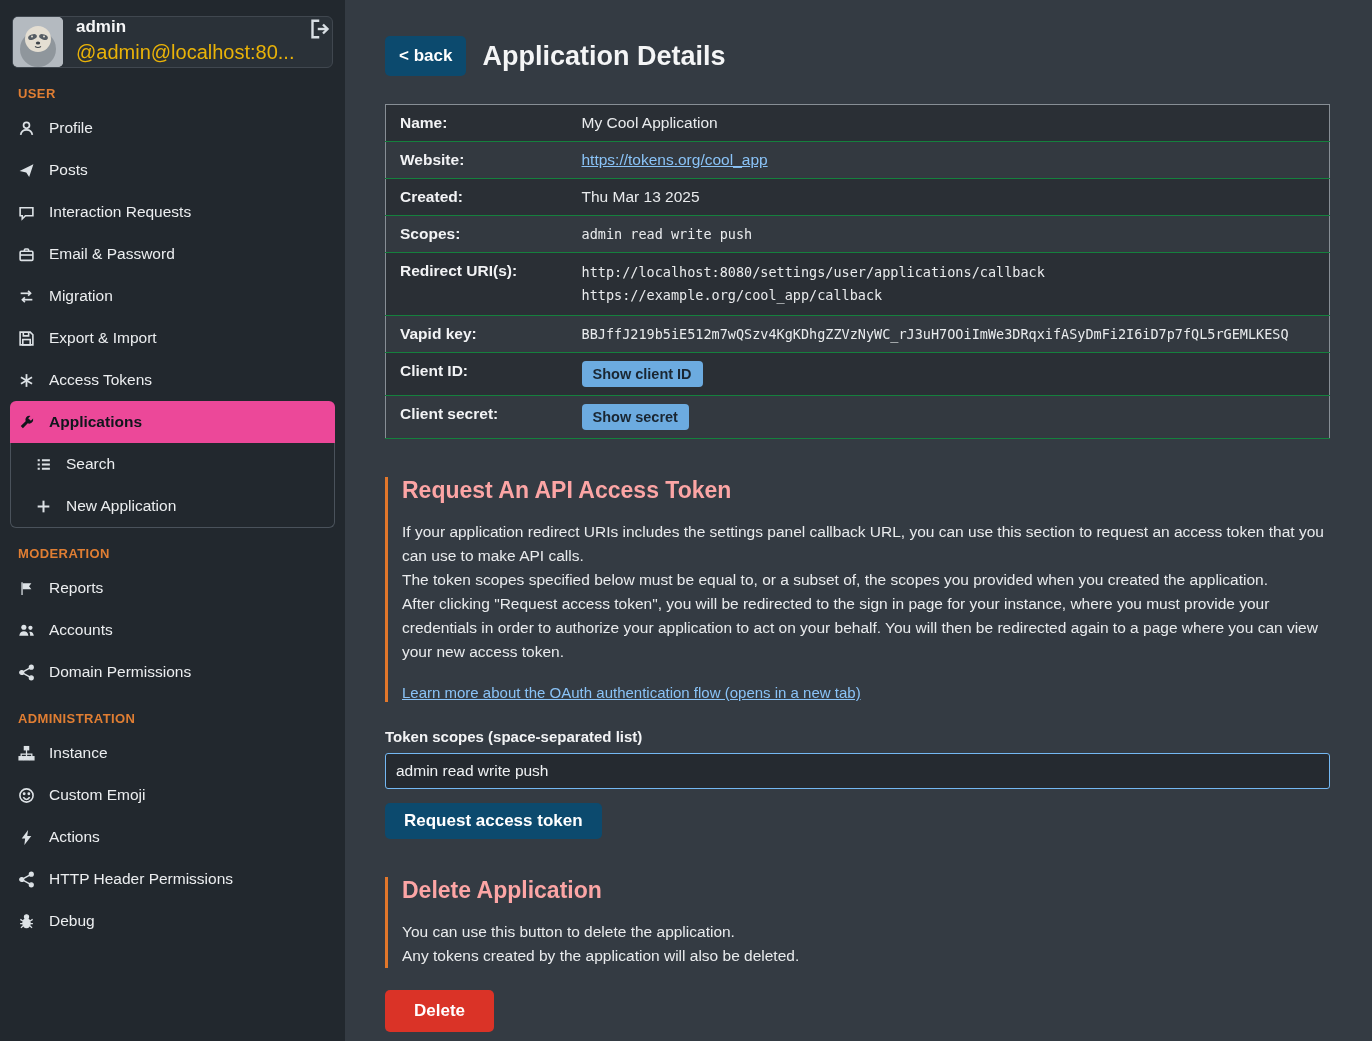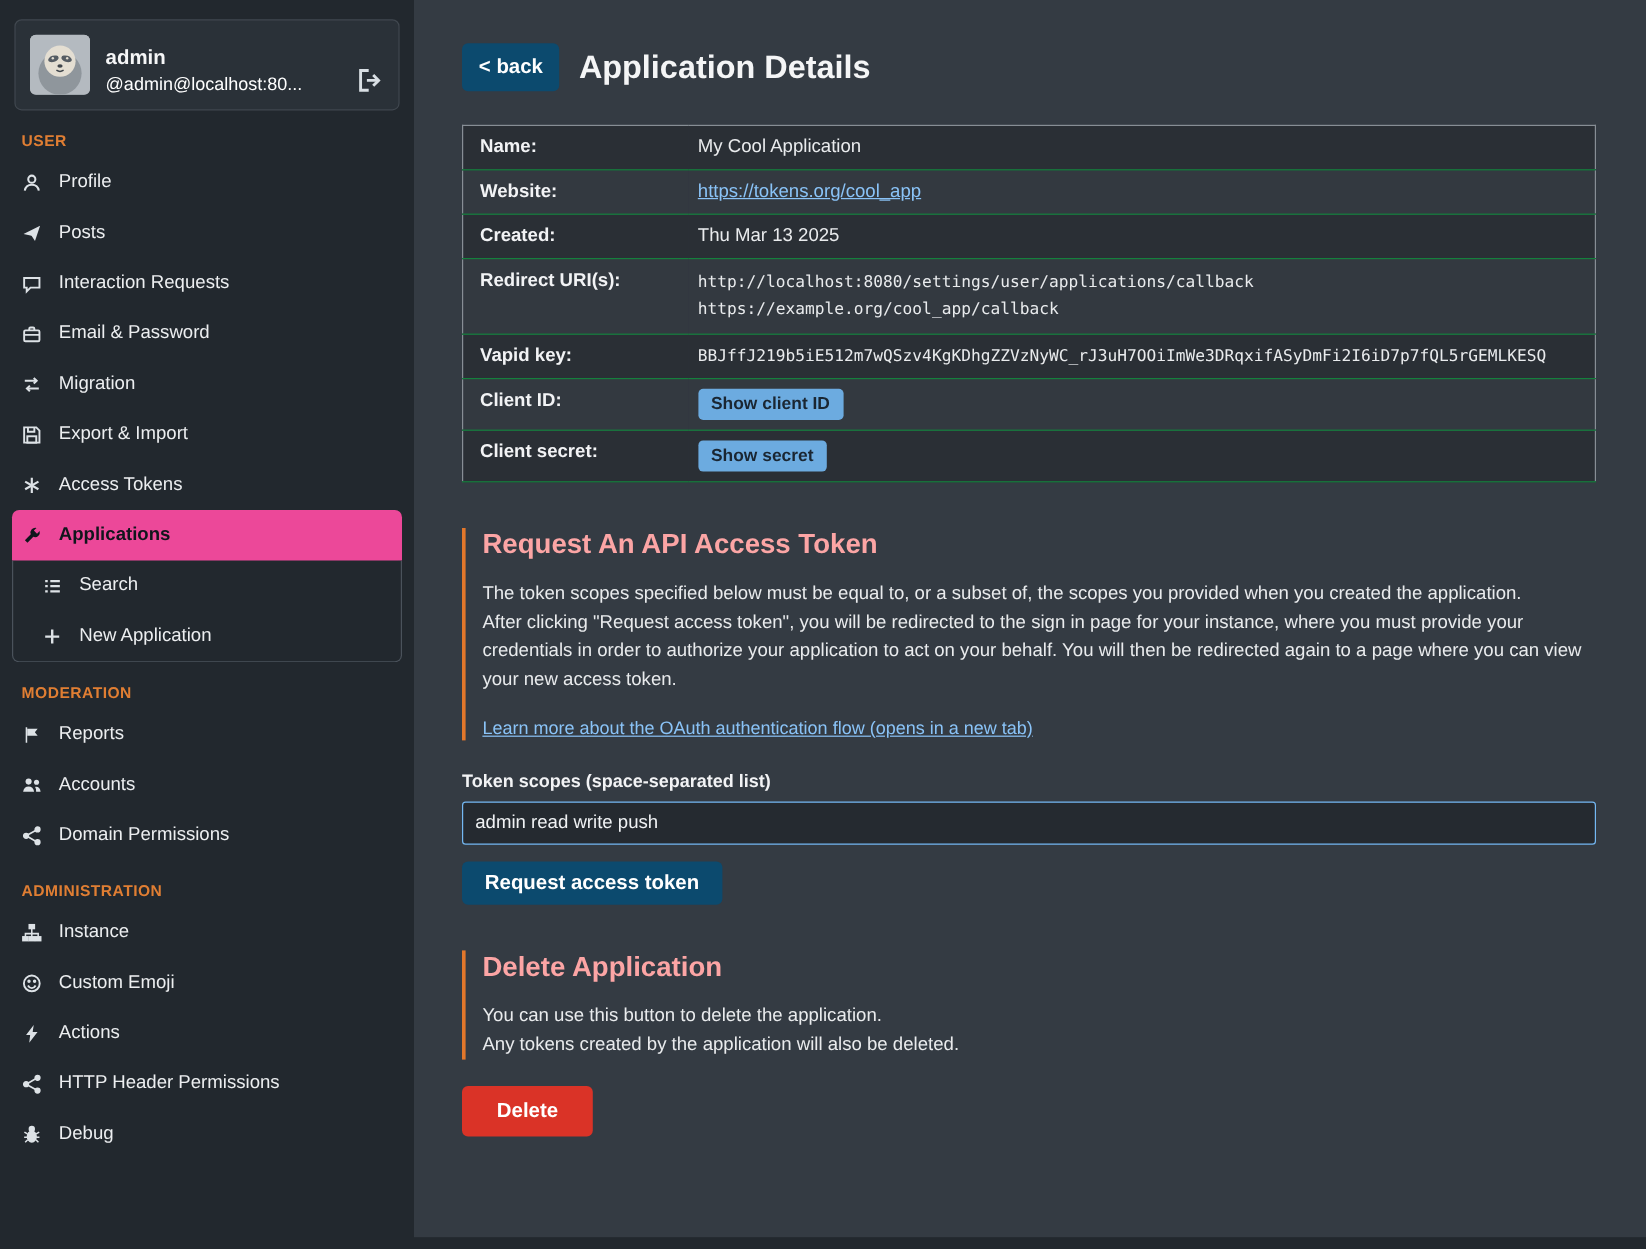--- a/index.html
+++ b/index.html
@@ -17,30 +17,29 @@
   .sidebar {
     width: 345px; flex: none;
     background: #22282e;
     padding-top: 10px;
   }
   .user-card {
     margin: 6px 12px 14px 12px;
     background: #2a3138;
     border: 1px solid #40474f;
     border-radius: 6px;
-    padding: 12px;
-    display: flex; align-items: flex-end; gap: 13px;
+    display: flex; align-items: flex-start; gap: 13px;
   }
   .avatar {
     width: 50px; height: 50px; border-radius: 5px;
     background: #b4bac0; flex: none; overflow: hidden;
   }
   .user-meta { min-width: 0; }
   .user-name { font-weight: bold; font-size: 17px; color: #f5f6f7; }
-  .user-handle { font-size: 15px; color: #ffffff; margin-top: 4px; white-space: nowrap; }
+  .user-handle { font-size: 20px; color: #eab308; margin-top: 4px; white-space: nowrap; }
   .logout { margin-left: auto; color: #d9dfe4; width: 24px; height: 24px; cursor: pointer; }
 
   .section-label {
     color: #e07e33; font-weight: bold; font-size: 13px;
     letter-spacing: .4px; margin: 18px 18px 6px 18px;
   }
   .nav-item {
     display: flex; align-items: center; gap: 14px;
     padding: 12px 18px; font-size: 15.5px; color: #eceef0;
     cursor: pointer;
@@ -325,20 +324,24 @@
         </tr>
         <tr>
           <th>Website:</th>
           <td><a class="link">https://tokens.org/cool_app</a></td>
         </tr>
         <tr>
           <th>Created:</th>
           <td>Thu Mar 13 2025</td>
         </tr>
         <tr>
+          <th>Scopes:</th>
+          <td><span class="mono">admin read write push</span></td>
+        </tr>
+        <tr>
           <th>Redirect URI(s):</th>
           <td>
             <span class="mono mono-line">http://localhost:8080/settings/user/applications/callback</span>
             <span class="mono mono-line">https://example.org/cool_app/callback</span>
           </td>
         </tr>
         <tr>
           <th>Vapid key:</th>
           <td><span class="mono">BBJffJ219b5iE512m7wQSzv4KgKDhgZZVzNyWC_rJ3uH7OOiImWe3DRqxifASyDmFi2I6iD7p7fQL5rGEMLKESQ</span></td>
         </tr>
@@ -348,20 +351,21 @@
         </tr>
         <tr>
           <th>Client secret:</th>
           <td><button class="btn-show">Show secret</button></td>
         </tr>
       </tbody>
         </table>
 
       <div class="accent-block">
         <h2>Request An API Access Token</h2>
+        <p>If your application redirect URIs includes the settings panel callback URL, you can use this section to request an access token that you can use to make API calls.</p>
         <p>The token scopes specified below must be equal to, or a subset of, the scopes you provided when you created the application.</p>
         <p>After clicking "Request access token", you will be redirected to the sign in page for your instance, where you must provide your credentials in order to authorize your application to act on your behalf. You will then be redirected again to a page where you can view your new access token.</p>
         <a class="link oauth-link">Learn more about the OAuth authentication flow (opens in a new tab)</a>
       </div>
 
       <div class="form-label">Token scopes (space-separated list)</div>
       <input class="scopes-input" type="text" value="admin read write push" style="">
       <div>
         <button class="btn btn-blue request-btn">Request access token</button>
       </div>

